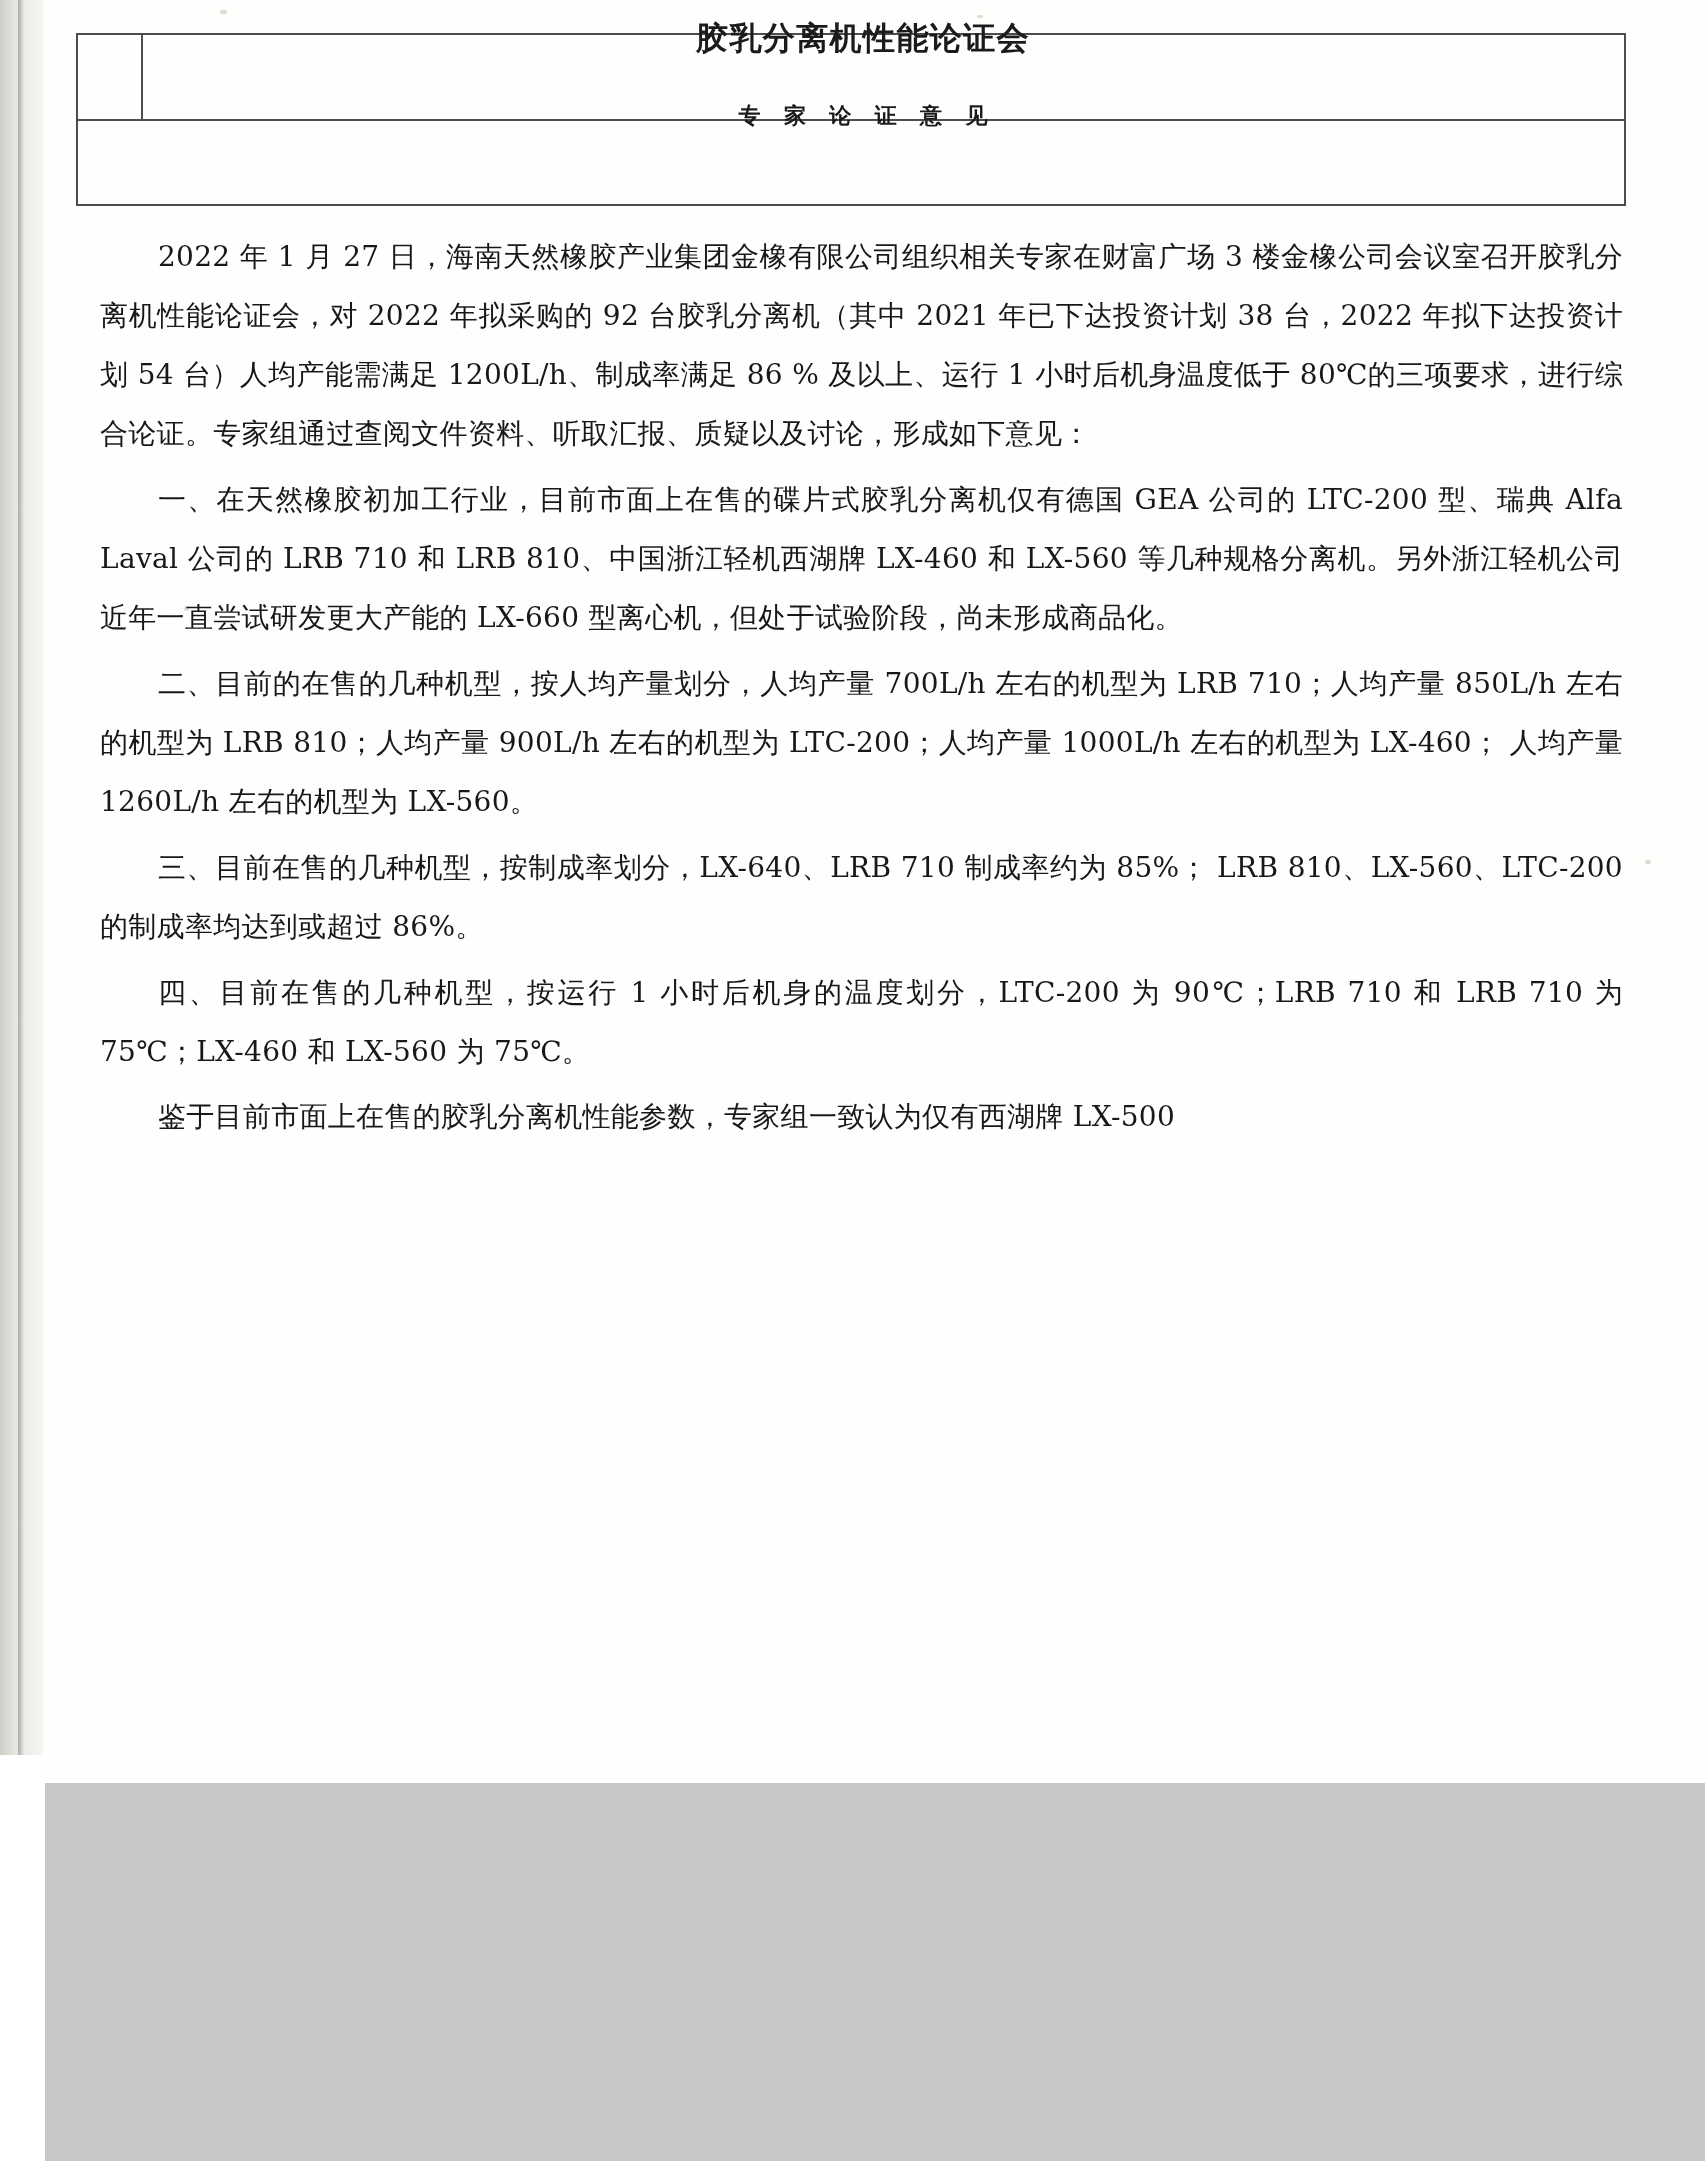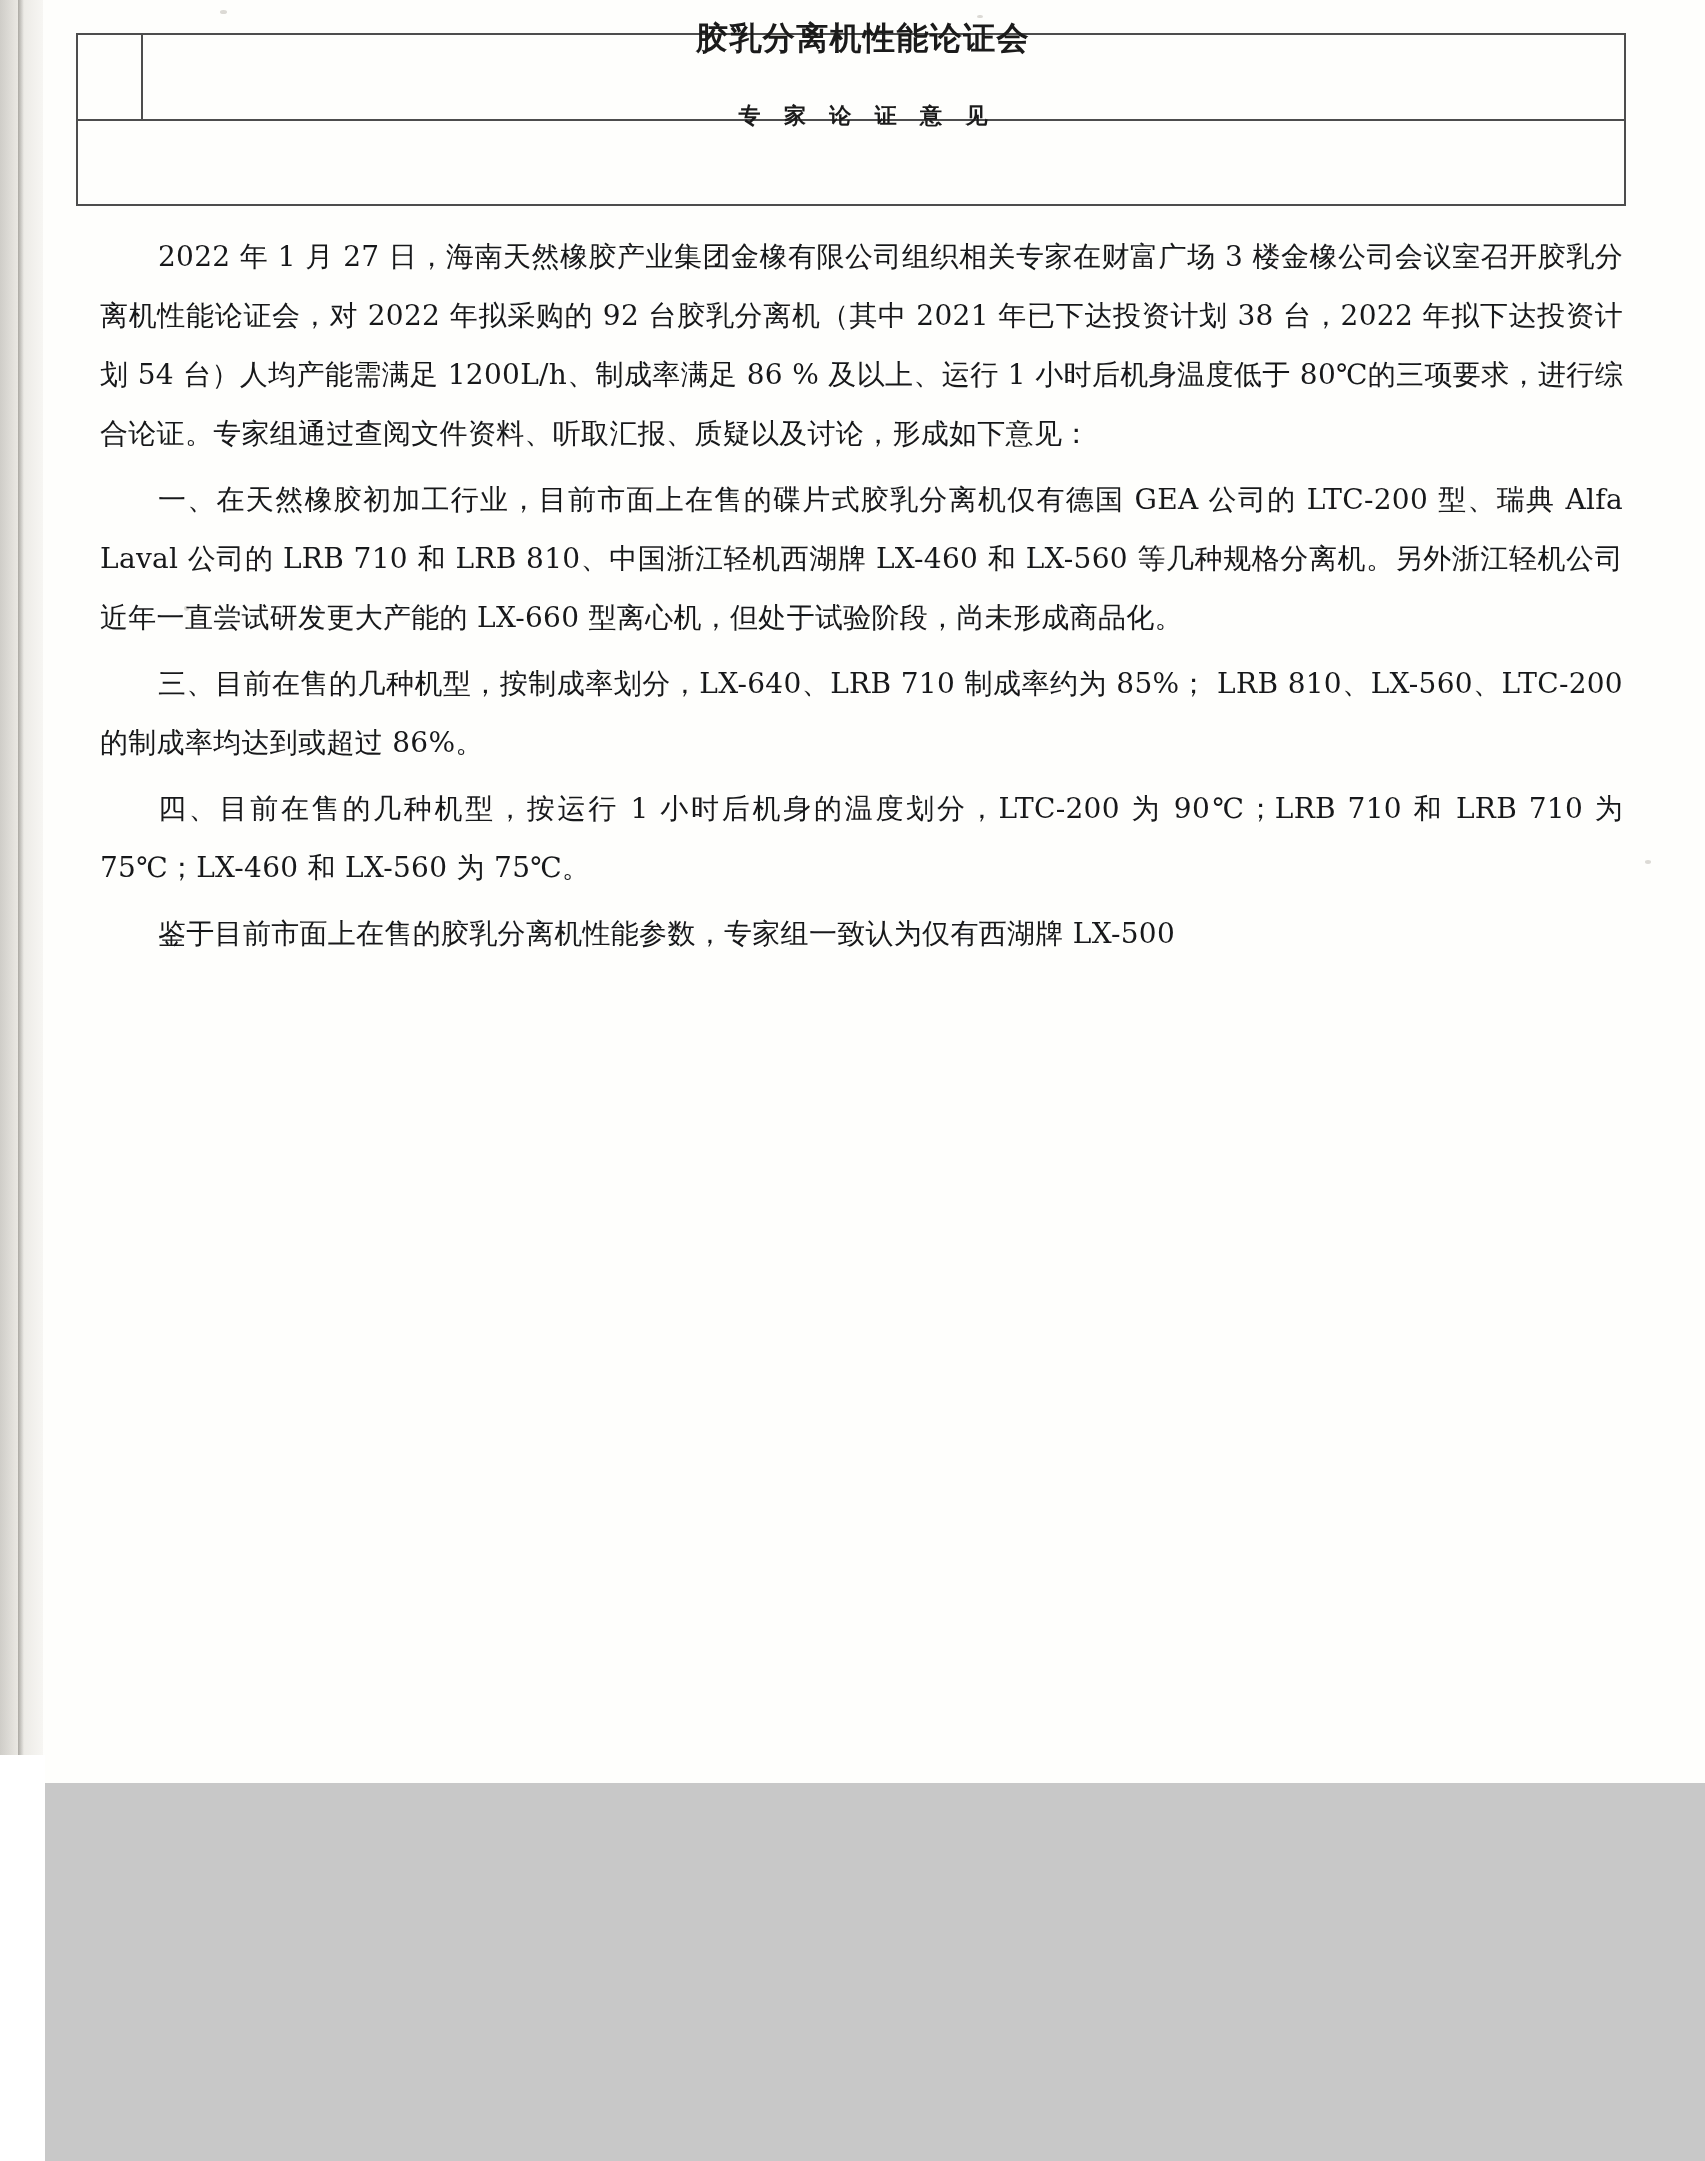--- a/index.html
+++ b/index.html
@@ -165,20 +165,21 @@
     <div class="left-stub"></div>
     <div class="divider"></div>
   </div>
 
   <div class="doc-title">胶乳分离机性能论证会</div>
   <div class="doc-subtitle">专家论证意见</div>
 
   <div class="body">
     <p class="para">2022 年 1 月 27 日，海南天然橡胶产业集团金橡有限公司组织相关专家在财富广场 3 楼金橡公司会议室召开胶乳分离机性能论证会，对 2022 年拟采购的 92 台胶乳分离机（其中 2021 年已下达投资计划 38 台，2022 年拟下达投资计划 54 台）人均产能需满足 1200L/h、制成率满足 86 % 及以上、运行 1 小时后机身温度低于 80℃的三项要求，进行综合论证。专家组通过查阅文件资料、听取汇报、质疑以及讨论，形成如下意见：</p>
     <p class="para">一、在天然橡胶初加工行业，目前市面上在售的碟片式胶乳分离机仅有德国 GEA 公司的 LTC-200 型、瑞典 Alfa Laval 公司的 LRB 710 和 LRB 810、中国浙江轻机西湖牌 LX-460 和 LX-560 等几种规格分离机。另外浙江轻机公司近年一直尝试研发更大产能的 LX-660 型离心机，但处于试验阶段，尚未形成商品化。</p>
+    <p class="para">二、目前的在售的几种机型，按人均产量划分，人均产量 700L/h 左右的机型为 LRB 710；人均产量 850L/h 左右的机型为 LRB 810；人均产量 900L/h 左右的机型为 LTC-200；人均产量 1000L/h 左右的机型为 LX-460； 人均产量 1260L/h 左右的机型为 LX-560。</p>
     <p class="para">三、目前在售的几种机型，按制成率划分，LX-640、LRB 710 制成率约为 85%； LRB 810、LX-560、LTC-200 的制成率均达到或超过 86%。</p>
     <p class="para">四、目前在售的几种机型，按运行 1 小时后机身的温度划分，LTC-200 为 90℃；LRB 710 和 LRB 710 为 75℃；LX-460 和 LX-560 为 75℃。</p>
     <p class="para">鉴于目前市面上在售的胶乳分离机性能参数，专家组一致认为仅有西湖牌 LX-500</p>
   </div>
 
   <div class="bottom-band"></div>
   <div class="bottom-band-left"></div>
 
 </div>
 

